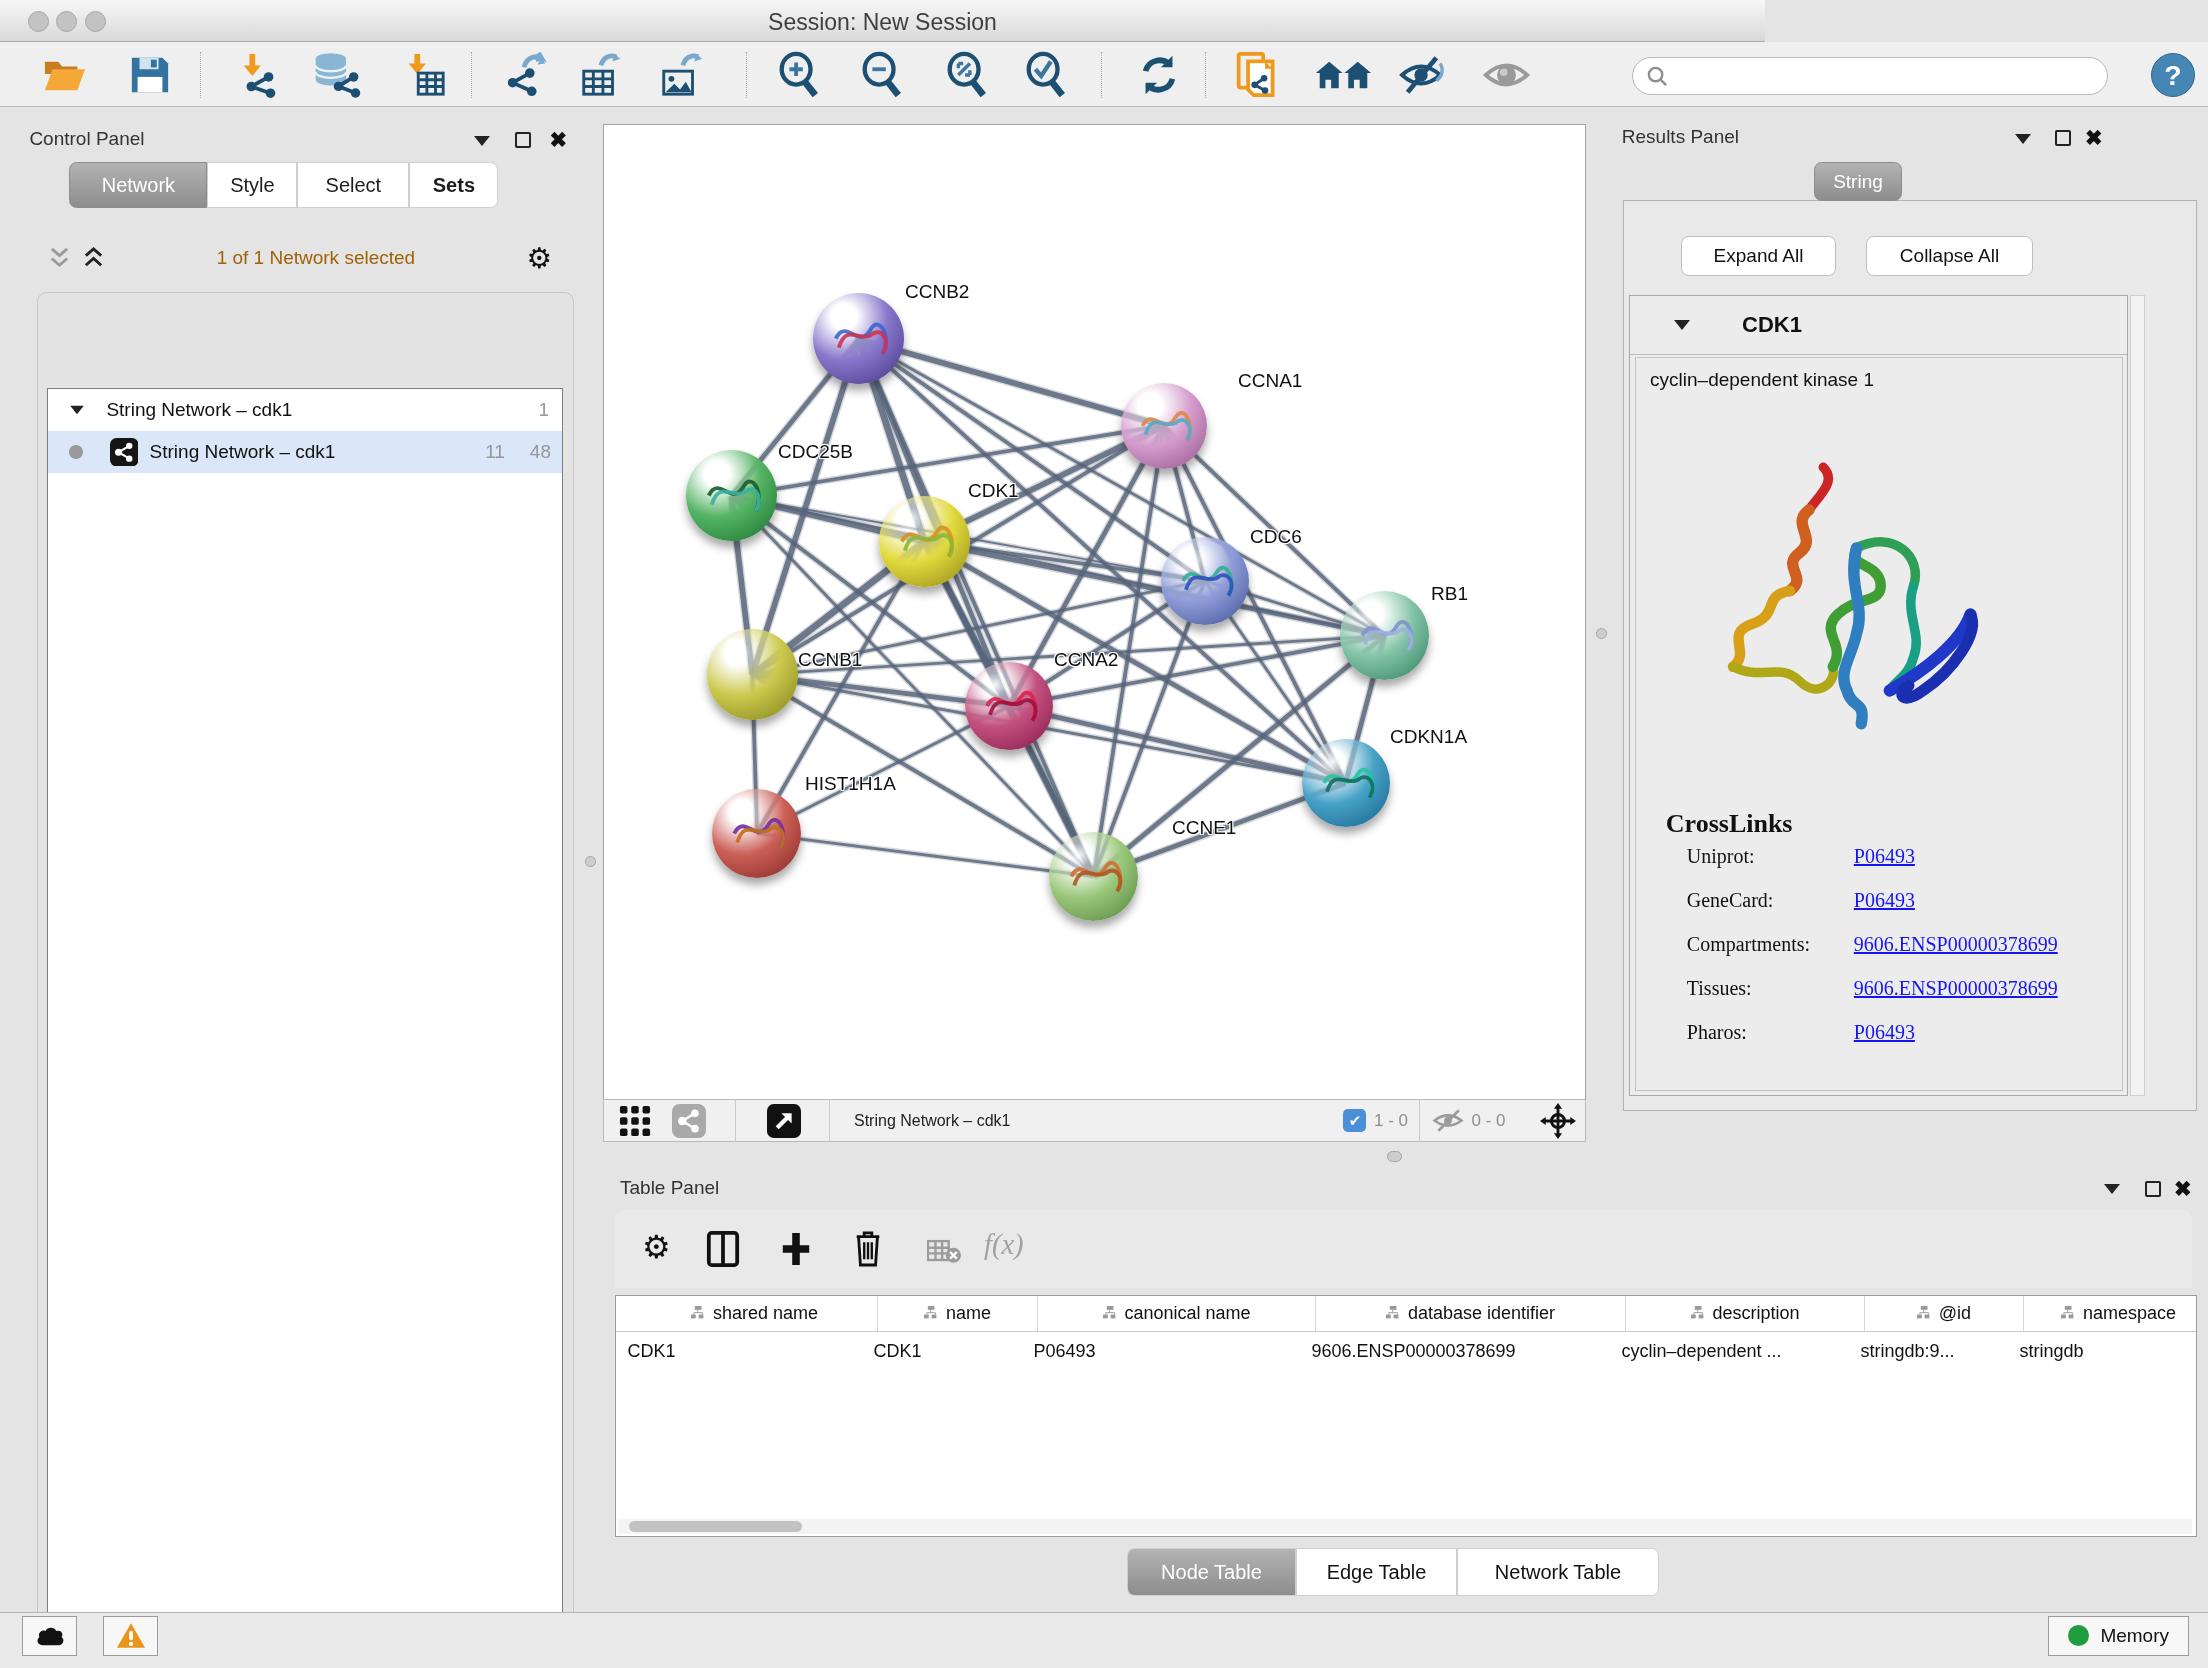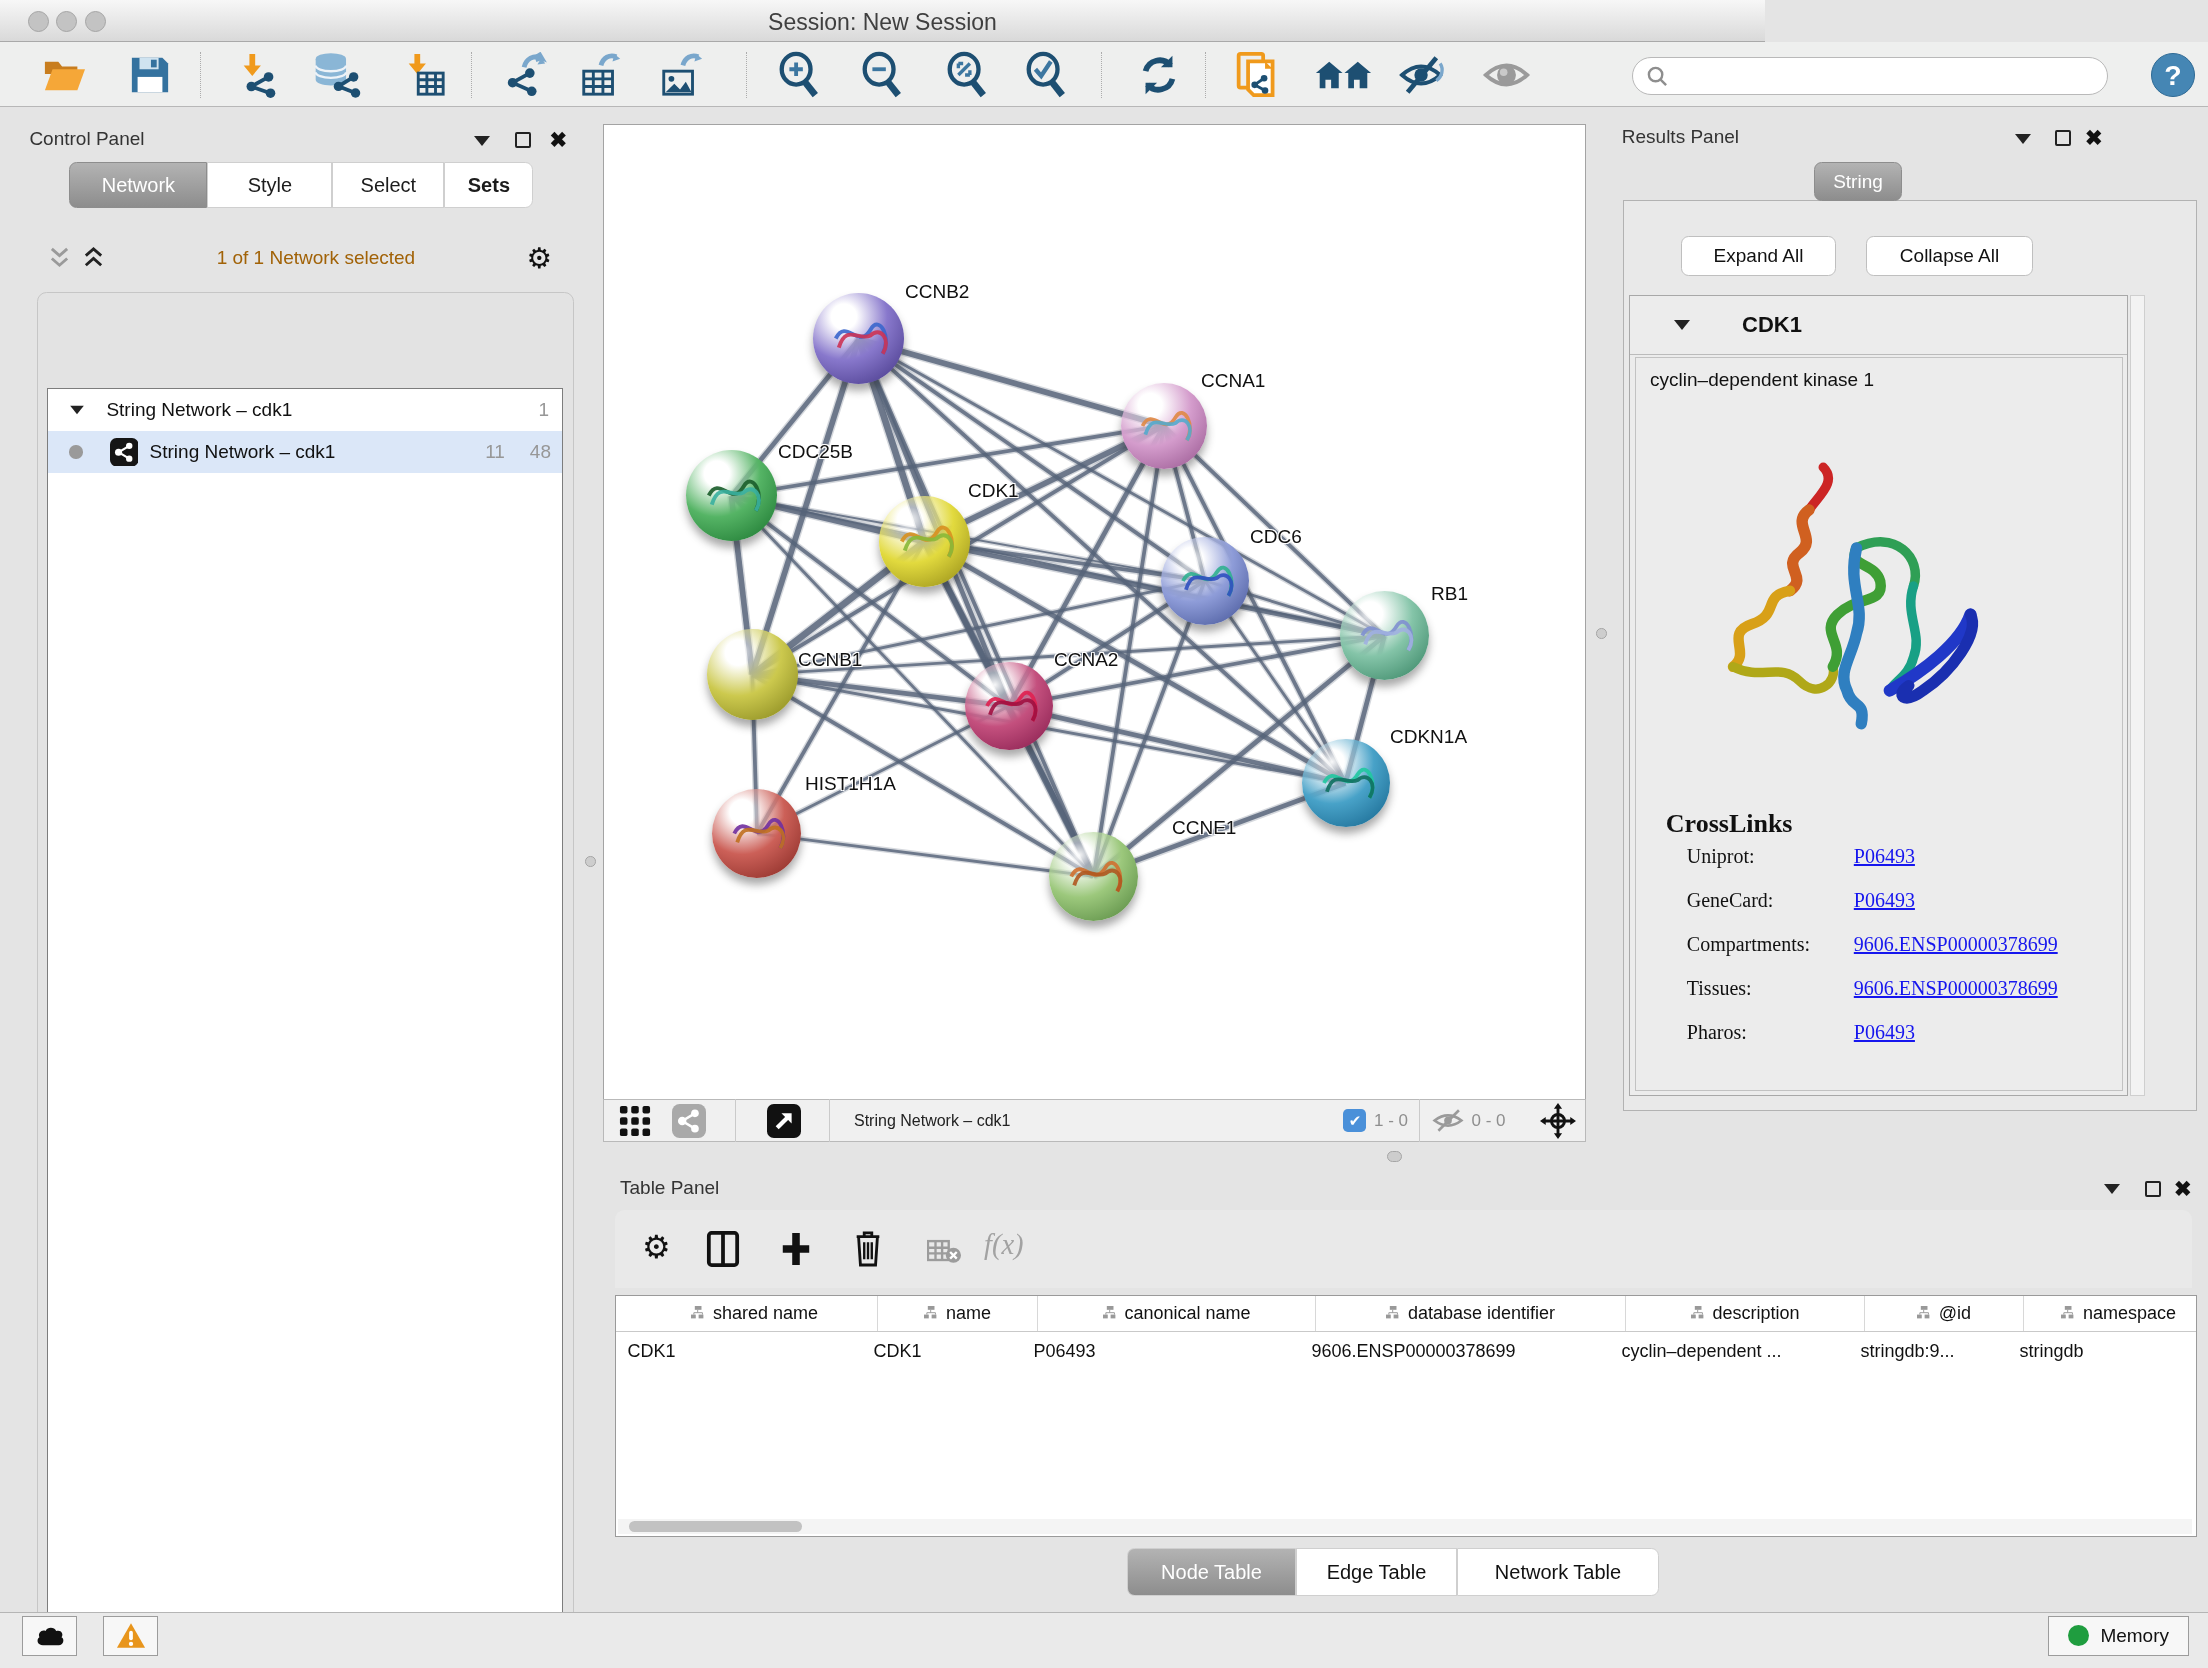--- a/index.html
+++ b/index.html
@@ -252,21 +252,21 @@
 <div id="control-panel" class="abs">
   <span class="abs panel-head-title" style="left:18px; top:21px">Control Panel</span>
   <div class="abs tri-down" style="left:463px; top:28.5px"></div>
   <div class="abs float-ico" style="left:504px; top:25px"></div>
   <div class="abs x-ico" style="left:538px; top:25px">✖</div>
 
   <div id="cp-body" class="abs"></div>
 
   <div class="abs" style="left:58px; top:55px; display:flex">
     <div class="tab sel first" style="width:138px">Network</div>
-    <div class="tab" style="width:125px">Style</div>
+    <div class="tab" style="width:90px">Style</div>
     <div class="tab" style="width:112px">Select</div>
     <div class="tab last" style="width:89px">Sets</div>
   </div>
 
   <div class="abs" style="left:27px; top:131px; width:527px; height:40px; display:flex; align-items:center">
     <svg width="23" height="25" viewBox="0 0 24 26" style="margin-left:9.5px">
         <path d="M4 3 l8 7 8 -7 M4 13 l8 7 8 -7" stroke="#9a9a9a" stroke-width="3" fill="none"></path>
       </svg>
     <svg width="23" height="25" viewBox="0 0 24 26" style="margin-left:11.4px">
         <path d="M4 10 l8 -7 8 7 M4 20 l8 -7 8 7" stroke="#222" stroke-width="3" fill="none"></path>
@@ -403,21 +403,21 @@
   <div id="nodes-layer" style="position:absolute; left:0; top:0; width:100%; height:100%">
       <div class="node" style="left: 209px; top: 168px; width: 91px; height: 91px; background: radial-gradient(circle at 34% 26%, rgba(255, 255, 255, 0.95) 0%, rgba(255, 255, 255, 0.45) 14%, rgb(136, 120, 204) 48%, rgb(74, 60, 140) 92%);"><svg width="91" height="91" viewBox="0 0 60 60">
           <path d="M15,30 C22,16 30,38 38,24 C44,14 52,30 46,40" stroke="#3a66cc" stroke-width="2.6" fill="none" stroke-opacity=".9"></path>
           <path d="M17,36 C22,20 30,32 38,28 C44,22 52,30 46,40" stroke="#cc3355" stroke-width="2.6" fill="none" stroke-opacity=".9"></path>
         </svg></div>
       <div class="node-label" style="left: 301px; top: 156px;">CCNB2</div>
       <div class="node" style="left: 517px; top: 258px; width: 86px; height: 86px; background: radial-gradient(circle at 34% 26%, rgba(255, 255, 255, 0.95) 0%, rgba(255, 255, 255, 0.45) 14%, rgb(212, 156, 204) 48%, rgb(156, 92, 148) 92%);"><svg width="86" height="86" viewBox="0 0 60 60">
           <path d="M15,30 C22,16 30,38 38,24 C44,14 52,30 46,40" stroke="#e08844" stroke-width="2.6" fill="none" stroke-opacity=".9"></path>
           <path d="M17,36 C22,20 30,32 38,28 C44,22 52,30 46,40" stroke="#55aacc" stroke-width="2.6" fill="none" stroke-opacity=".9"></path>
         </svg></div>
-      <div class="node-label" style="left: 597px; top: 245px; text-align: right;">CCNA1</div>
+      <div class="node-label" style="left: 634px; top: 245px; text-align: right;">CCNA1</div>
       <div class="node" style="left: 82px; top: 325px; width: 91px; height: 91px; background: radial-gradient(circle at 34% 26%, rgba(255, 255, 255, 0.95) 0%, rgba(255, 255, 255, 0.45) 14%, rgb(85, 180, 101) 48%, rgb(31, 122, 51) 92%);"><svg width="91" height="91" viewBox="0 0 60 60">
           <path d="M15,30 C22,16 30,38 38,24 C44,14 52,30 46,40" stroke="#1a5c2a" stroke-width="2.6" fill="none" stroke-opacity=".9"></path>
           <path d="M17,36 C22,20 30,32 38,28 C44,22 52,30 46,40" stroke="#3ab0a0" stroke-width="2.6" fill="none" stroke-opacity=".9"></path>
         </svg></div>
       <div class="node-label" style="left: 174px; top: 316px;">CDC25B</div>
       <div class="node" style="left: 275px; top: 371px; width: 91px; height: 91px; background: radial-gradient(circle at 34% 26%, rgba(255, 255, 255, 0.95) 0%, rgba(255, 255, 255, 0.45) 14%, rgb(226, 218, 62) 48%, rgb(154, 146, 26) 92%);"><svg width="91" height="91" viewBox="0 0 60 60">
           <path d="M15,30 C22,16 30,38 38,24 C44,14 52,30 46,40" stroke="#d89020" stroke-width="2.6" fill="none" stroke-opacity=".9"></path>
           <path d="M17,36 C22,20 30,32 38,28 C44,22 52,30 46,40" stroke="#88b838" stroke-width="2.6" fill="none" stroke-opacity=".9"></path>
         </svg></div>
       <div class="node-label" style="left: 364px; top: 355px;">CDK1</div>

